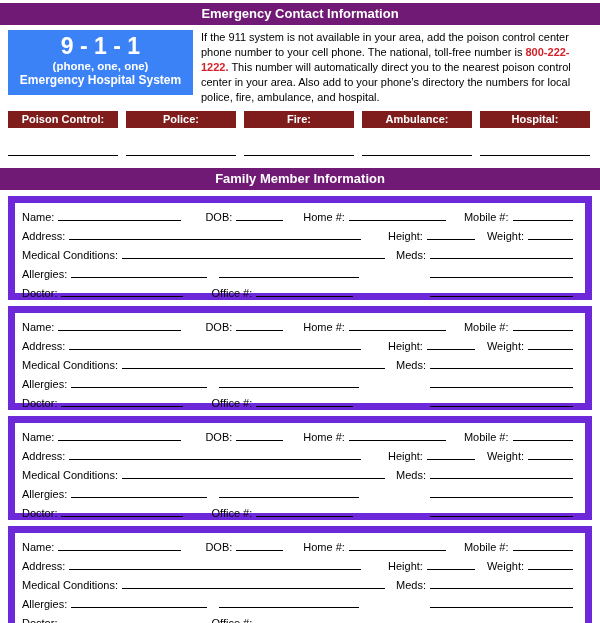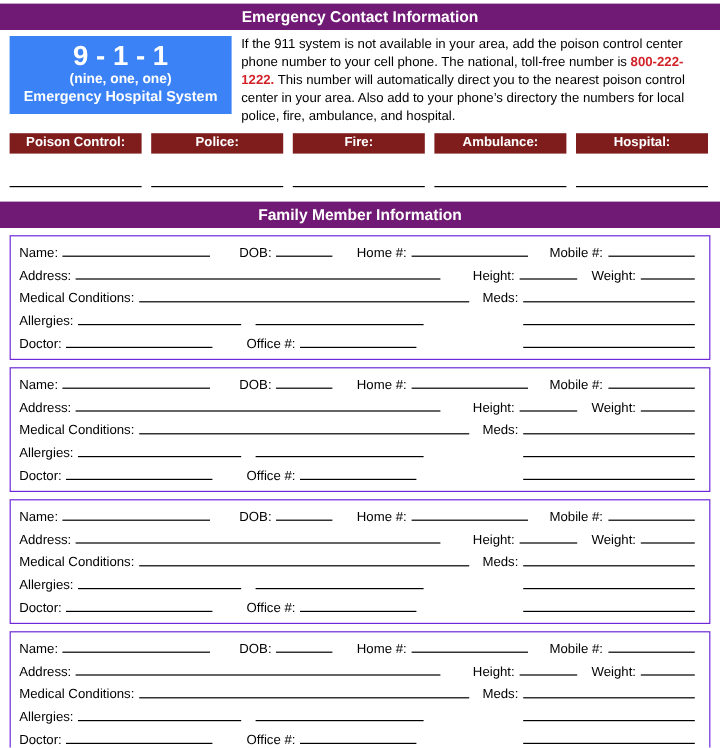--- a/index.html
+++ b/index.html
@@ -59,21 +59,21 @@
     font-weight: bold;
     font-size: 11px;
   }
   .contact-lines { display: flex; gap: 8px; margin: 27px 10px 0 8px; }
   .contact-line { flex: 1 1 0; height: 0; border-bottom: 1.5px solid #000; }
 
   
   .member {
     margin: 6px 8px 0 8px;
     height: 104px;
-    border: 1px solid #6d28d9;
+    border: 7px solid #6d28d9;
     box-sizing: border-box;
     padding: 8px 12px 0 7px;
   }
   .row { display: flex; align-items: baseline; height: 18.9px; font-size: 11px; }
   .lbl { flex: 0 0 auto; padding-right: 4px; white-space: nowrap; }
   .fill {
     display: inline-block;
     height: 3px;
     border-bottom: 1px solid #000;
     flex: 0 0 auto;
@@ -92,21 +92,21 @@
 
 <div class="page">
 
   <div class="bar top-bar">
     <span>Emergency Contact Information</span>
   </div>
 
   <div class="intro-row">
     <div class="badge">
       <div class="badge-number">9 - 1 - 1</div>
-      <div class="badge-sub1">(nine, one, one)</div>
+      <div class="badge-sub1">(phone, one, one)</div>
       <div class="badge-sub2">Emergency Hospital System</div>
     </div>
     <p class="intro-text"><span>If the 911 system is not available in your area, add the poison control center phone number to your cell phone. The national, toll-free number is </span><span class="red-phone">800-222-1222.</span><span> This number will automatically direct you to the nearest poison control center in your area. Also add to your phone’s directory the numbers for local police, fire, ambulance, and hospital.</span></p>
   </div>
 
   <div class="contact-labels">
     <div class="contact-box">Poison Control:</div>
     <div class="contact-box">Police:</div>
     <div class="contact-box">Fire:</div>
     <div class="contact-box">Ambulance:</div>

